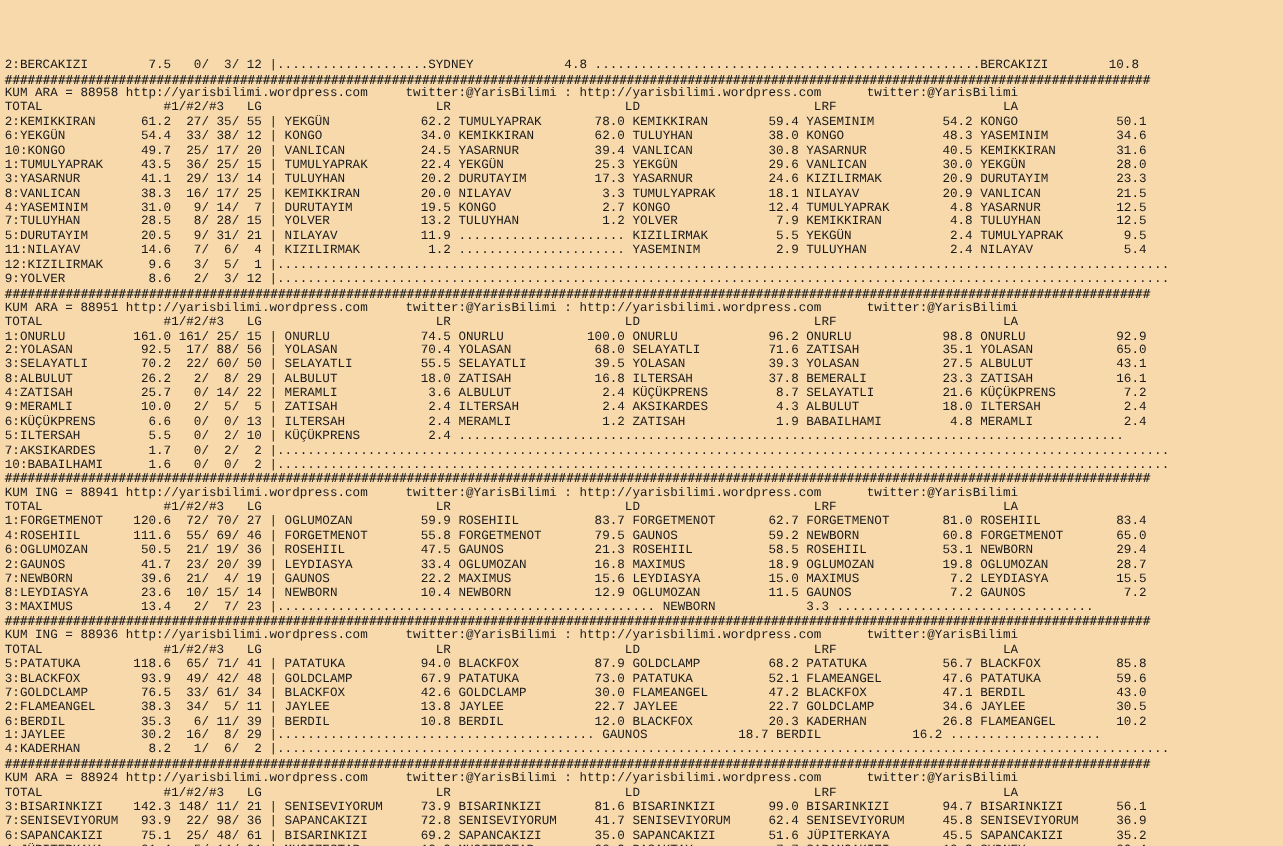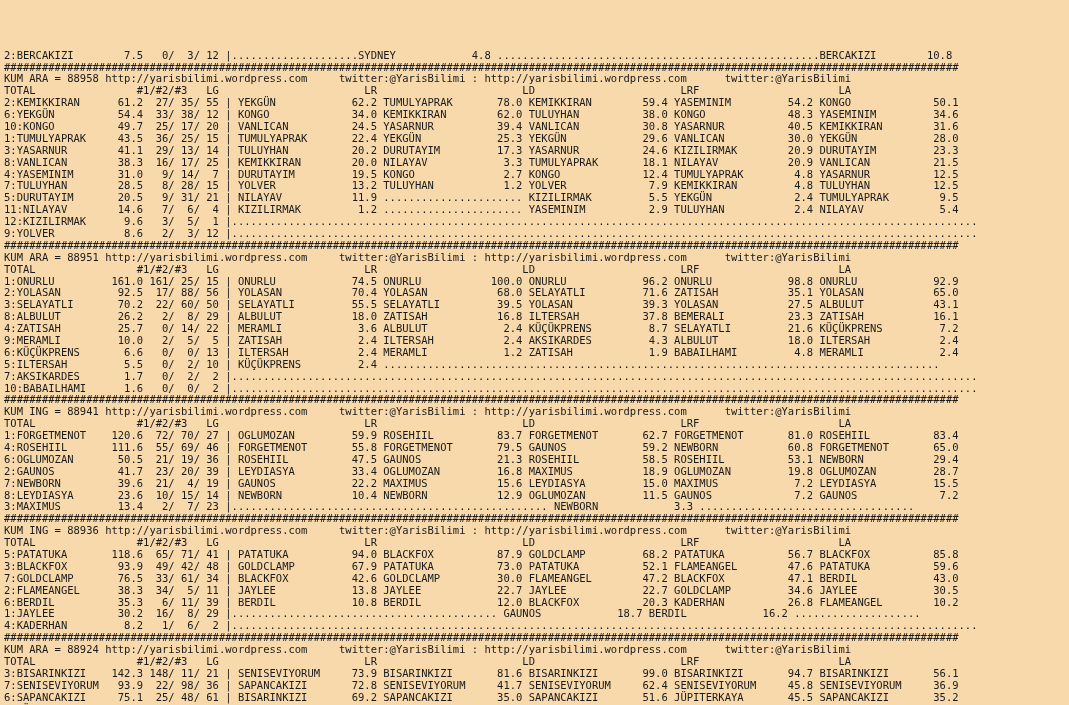--- a/index.html
+++ b/index.html
@@ -11,21 +11,21 @@
     font-family:"DejaVu Sans Mono","Liberation Mono",monospace;
     font-size:10.5px;
     line-height:11.9px;
     color:#1a1a1a;
     white-space:pre;
   }
   #sheet{
     padding:2px 4px 0 4px;
     letter-spacing:0px;
   }
-  .line{white-space:pre;height:11.9px;}
+  .line{white-space:pre;height:11.9px;font-family:Liberation Mono, monospace;}
   .rule{white-space:pre;height:11.9px;}
 </style>
 </head>
 <body>
 
 
 
 <div id="sheet"><div class="line">2:BERCAKIZI        7.5   0/  3/ 12 |....................SYDNEY            4.8 ...................................................BERCAKIZI        10.8</div><div class="rule">#######################################################################################################################################################</div><div class="line">KUM ARA = 88958 http://yarisbilimi.wordpress.com     twitter:@YarisBilimi : http://yarisbilimi.wordpress.com      twitter:@YarisBilimi</div><div class="line">TOTAL                #1/#2/#3   LG                       LR                       LD                       LRF                      LA</div><div class="line">2:KEMIKKIRAN      61.2  27/ 35/ 55 | YEKGÜN            62.2 TUMULYAPRAK       78.0 KEMIKKIRAN        59.4 YASEMINIM         54.2 KONGO             50.1</div><div class="line">6:YEKGÜN          54.4  33/ 38/ 12 | KONGO             34.0 KEMIKKIRAN        62.0 TULUYHAN          38.0 KONGO             48.3 YASEMINIM         34.6</div><div class="line">10:KONGO          49.7  25/ 17/ 20 | VANLICAN          24.5 YASARNUR          39.4 VANLICAN          30.8 YASARNUR          40.5 KEMIKKIRAN        31.6</div><div class="line">1:TUMULYAPRAK     43.5  36/ 25/ 15 | TUMULYAPRAK       22.4 YEKGÜN            25.3 YEKGÜN            29.6 VANLICAN          30.0 YEKGÜN            28.0</div><div class="line">3:YASARNUR        41.1  29/ 13/ 14 | TULUYHAN          20.2 DURUTAYIM         17.3 YASARNUR          24.6 KIZILIRMAK        20.9 DURUTAYIM         23.3</div><div class="line">8:VANLICAN        38.3  16/ 17/ 25 | KEMIKKIRAN        20.0 NILAYAV            3.3 TUMULYAPRAK       18.1 NILAYAV           20.9 VANLICAN          21.5</div><div class="line">4:YASEMINIM       31.0   9/ 14/  7 | DURUTAYIM         19.5 KONGO              2.7 KONGO             12.4 TUMULYAPRAK        4.8 YASARNUR          12.5</div><div class="line">7:TULUYHAN        28.5   8/ 28/ 15 | YOLVER            13.2 TULUYHAN           1.2 YOLVER             7.9 KEMIKKIRAN         4.8 TULUYHAN          12.5</div><div class="line">5:DURUTAYIM       20.5   9/ 31/ 21 | NILAYAV           11.9 ...................... KIZILIRMAK         5.5 YEKGÜN             2.4 TUMULYAPRAK        9.5</div><div class="line">11:NILAYAV        14.6   7/  6/  4 | KIZILIRMAK         1.2 ...................... YASEMINIM          2.9 TULUYHAN           2.4 NILAYAV            5.4</div><div class="line">12:KIZILIRMAK      9.6   3/  5/  1 |......................................................................................................................</div><div class="line">9:YOLVER           8.6   2/  3/ 12 |......................................................................................................................</div><div class="rule">#######################################################################################################################################################</div><div class="line">KUM ARA = 88951 http://yarisbilimi.wordpress.com     twitter:@YarisBilimi : http://yarisbilimi.wordpress.com      twitter:@YarisBilimi</div><div class="line">TOTAL                #1/#2/#3   LG                       LR                       LD                       LRF                      LA</div><div class="line">1:ONURLU         161.0 161/ 25/ 15 | ONURLU            74.5 ONURLU           100.0 ONURLU            96.2 ONURLU            98.8 ONURLU            92.9</div><div class="line">2:YOLASAN         92.5  17/ 88/ 56 | YOLASAN           70.4 YOLASAN           68.0 SELAYATLI         71.6 ZATISAH           35.1 YOLASAN           65.0</div><div class="line">3:SELAYATLI       70.2  22/ 60/ 50 | SELAYATLI         55.5 SELAYATLI         39.5 YOLASAN           39.3 YOLASAN           27.5 ALBULUT           43.1</div><div class="line">8:ALBULUT         26.2   2/  8/ 29 | ALBULUT           18.0 ZATISAH           16.8 ILTERSAH          37.8 BEMERALI          23.3 ZATISAH           16.1</div><div class="line">4:ZATISAH         25.7   0/ 14/ 22 | MERAMLI            3.6 ALBULUT            2.4 KÜÇÜKPRENS         8.7 SELAYATLI         21.6 KÜÇÜKPRENS         7.2</div><div class="line">9:MERAMLI         10.0   2/  5/  5 | ZATISAH            2.4 ILTERSAH           2.4 AKSIKARDES         4.3 ALBULUT           18.0 ILTERSAH           2.4</div><div class="line">6:KÜÇÜKPRENS       6.6   0/  0/ 13 | ILTERSAH           2.4 MERAMLI            1.2 ZATISAH            1.9 BABAILHAMI         4.8 MERAMLI            2.4</div><div class="line">5:ILTERSAH         5.5   0/  2/ 10 | KÜÇÜKPRENS         2.4 ........................................................................................</div><div class="line">7:AKSIKARDES       1.7   0/  2/  2 |......................................................................................................................</div><div class="line">10:BABAILHAMI      1.6   0/  0/  2 |......................................................................................................................</div><div class="rule">#######################################################################################################################################################</div><div class="line">KUM ING = 88941 http://yarisbilimi.wordpress.com     twitter:@YarisBilimi : http://yarisbilimi.wordpress.com      twitter:@YarisBilimi</div><div class="line">TOTAL                #1/#2/#3   LG                       LR                       LD                       LRF                      LA</div><div class="line">1:FORGETMENOT    120.6  72/ 70/ 27 | OGLUMOZAN         59.9 ROSEHIIL          83.7 FORGETMENOT       62.7 FORGETMENOT       81.0 ROSEHIIL          83.4</div><div class="line">4:ROSEHIIL       111.6  55/ 69/ 46 | FORGETMENOT       55.8 FORGETMENOT       79.5 GAUNOS            59.2 NEWBORN           60.8 FORGETMENOT       65.0</div><div class="line">6:OGLUMOZAN       50.5  21/ 19/ 36 | ROSEHIIL          47.5 GAUNOS            21.3 ROSEHIIL          58.5 ROSEHIIL          53.1 NEWBORN           29.4</div><div class="line">2:GAUNOS          41.7  23/ 20/ 39 | LEYDIASYA         33.4 OGLUMOZAN         16.8 MAXIMUS           18.9 OGLUMOZAN         19.8 OGLUMOZAN         28.7</div><div class="line">7:NEWBORN         39.6  21/  4/ 19 | GAUNOS            22.2 MAXIMUS           15.6 LEYDIASYA         15.0 MAXIMUS            7.2 LEYDIASYA         15.5</div><div class="line">8:LEYDIASYA       23.6  10/ 15/ 14 | NEWBORN           10.4 NEWBORN           12.9 OGLUMOZAN         11.5 GAUNOS             7.2 GAUNOS             7.2</div><div class="line">3:MAXIMUS         13.4   2/  7/ 23 |.................................................. NEWBORN            3.3 ..................................</div><div class="rule">#######################################################################################################################################################</div><div class="line">KUM ING = 88936 http://yarisbilimi.wordpress.com     twitter:@YarisBilimi : http://yarisbilimi.wordpress.com      twitter:@YarisBilimi</div><div class="line">TOTAL                #1/#2/#3   LG                       LR                       LD                       LRF                      LA</div><div class="line">5:PATATUKA       118.6  65/ 71/ 41 | PATATUKA          94.0 BLACKFOX          87.9 GOLDCLAMP         68.2 PATATUKA          56.7 BLACKFOX          85.8</div><div class="line">3:BLACKFOX        93.9  49/ 42/ 48 | GOLDCLAMP         67.9 PATATUKA          73.0 PATATUKA          52.1 FLAMEANGEL        47.6 PATATUKA          59.6</div><div class="line">7:GOLDCLAMP       76.5  33/ 61/ 34 | BLACKFOX          42.6 GOLDCLAMP         30.0 FLAMEANGEL        47.2 BLACKFOX          47.1 BERDIL            43.0</div><div class="line">2:FLAMEANGEL      38.3  34/  5/ 11 | JAYLEE            13.8 JAYLEE            22.7 JAYLEE            22.7 GOLDCLAMP         34.6 JAYLEE            30.5</div><div class="line">6:BERDIL          35.3   6/ 11/ 39 | BERDIL            10.8 BERDIL            12.0 BLACKFOX          20.3 KADERHAN          26.8 FLAMEANGEL        10.2</div><div class="line">1:JAYLEE          30.2  16/  8/ 29 |.......................................... GAUNOS            18.7 BERDIL            16.2 ....................</div><div class="line">4:KADERHAN         8.2   1/  6/  2 |......................................................................................................................</div><div class="rule">#######################################################################################################################################################</div><div class="line">KUM ARA = 88924 http://yarisbilimi.wordpress.com     twitter:@YarisBilimi : http://yarisbilimi.wordpress.com      twitter:@YarisBilimi</div><div class="line">TOTAL                #1/#2/#3   LG                       LR                       LD                       LRF                      LA</div><div class="line">3:BISARINKIZI    142.3 148/ 11/ 21 | SENISEVIYORUM     73.9 BISARINKIZI       81.6 BISARINKIZI       99.0 BISARINKIZI       94.7 BISARINKIZI       56.1</div><div class="line">7:SENISEVIYORUM   93.9  22/ 98/ 36 | SAPANCAKIZI       72.8 SENISEVIYORUM     41.7 SENISEVIYORUM     62.4 SENISEVIYORUM     45.8 SENISEVIYORUM     36.9</div><div class="line">6:SAPANCAKIZI     75.1  25/ 48/ 61 | BISARINKIZI       69.2 SAPANCAKIZI       35.0 SAPANCAKIZI       51.6 JÜPITERKAYA       45.5 SAPANCAKIZI       35.2</div><div class="line">4:JÜPITERKAYA     31.4   5/ 14/ 21 | MUCIZESTAR        12.0 MUCIZESTAR        23.9 BASAKTAY           7.7 SAPANCAKIZI       13.8 SYDNEY            30.4</div></div>
 
 

